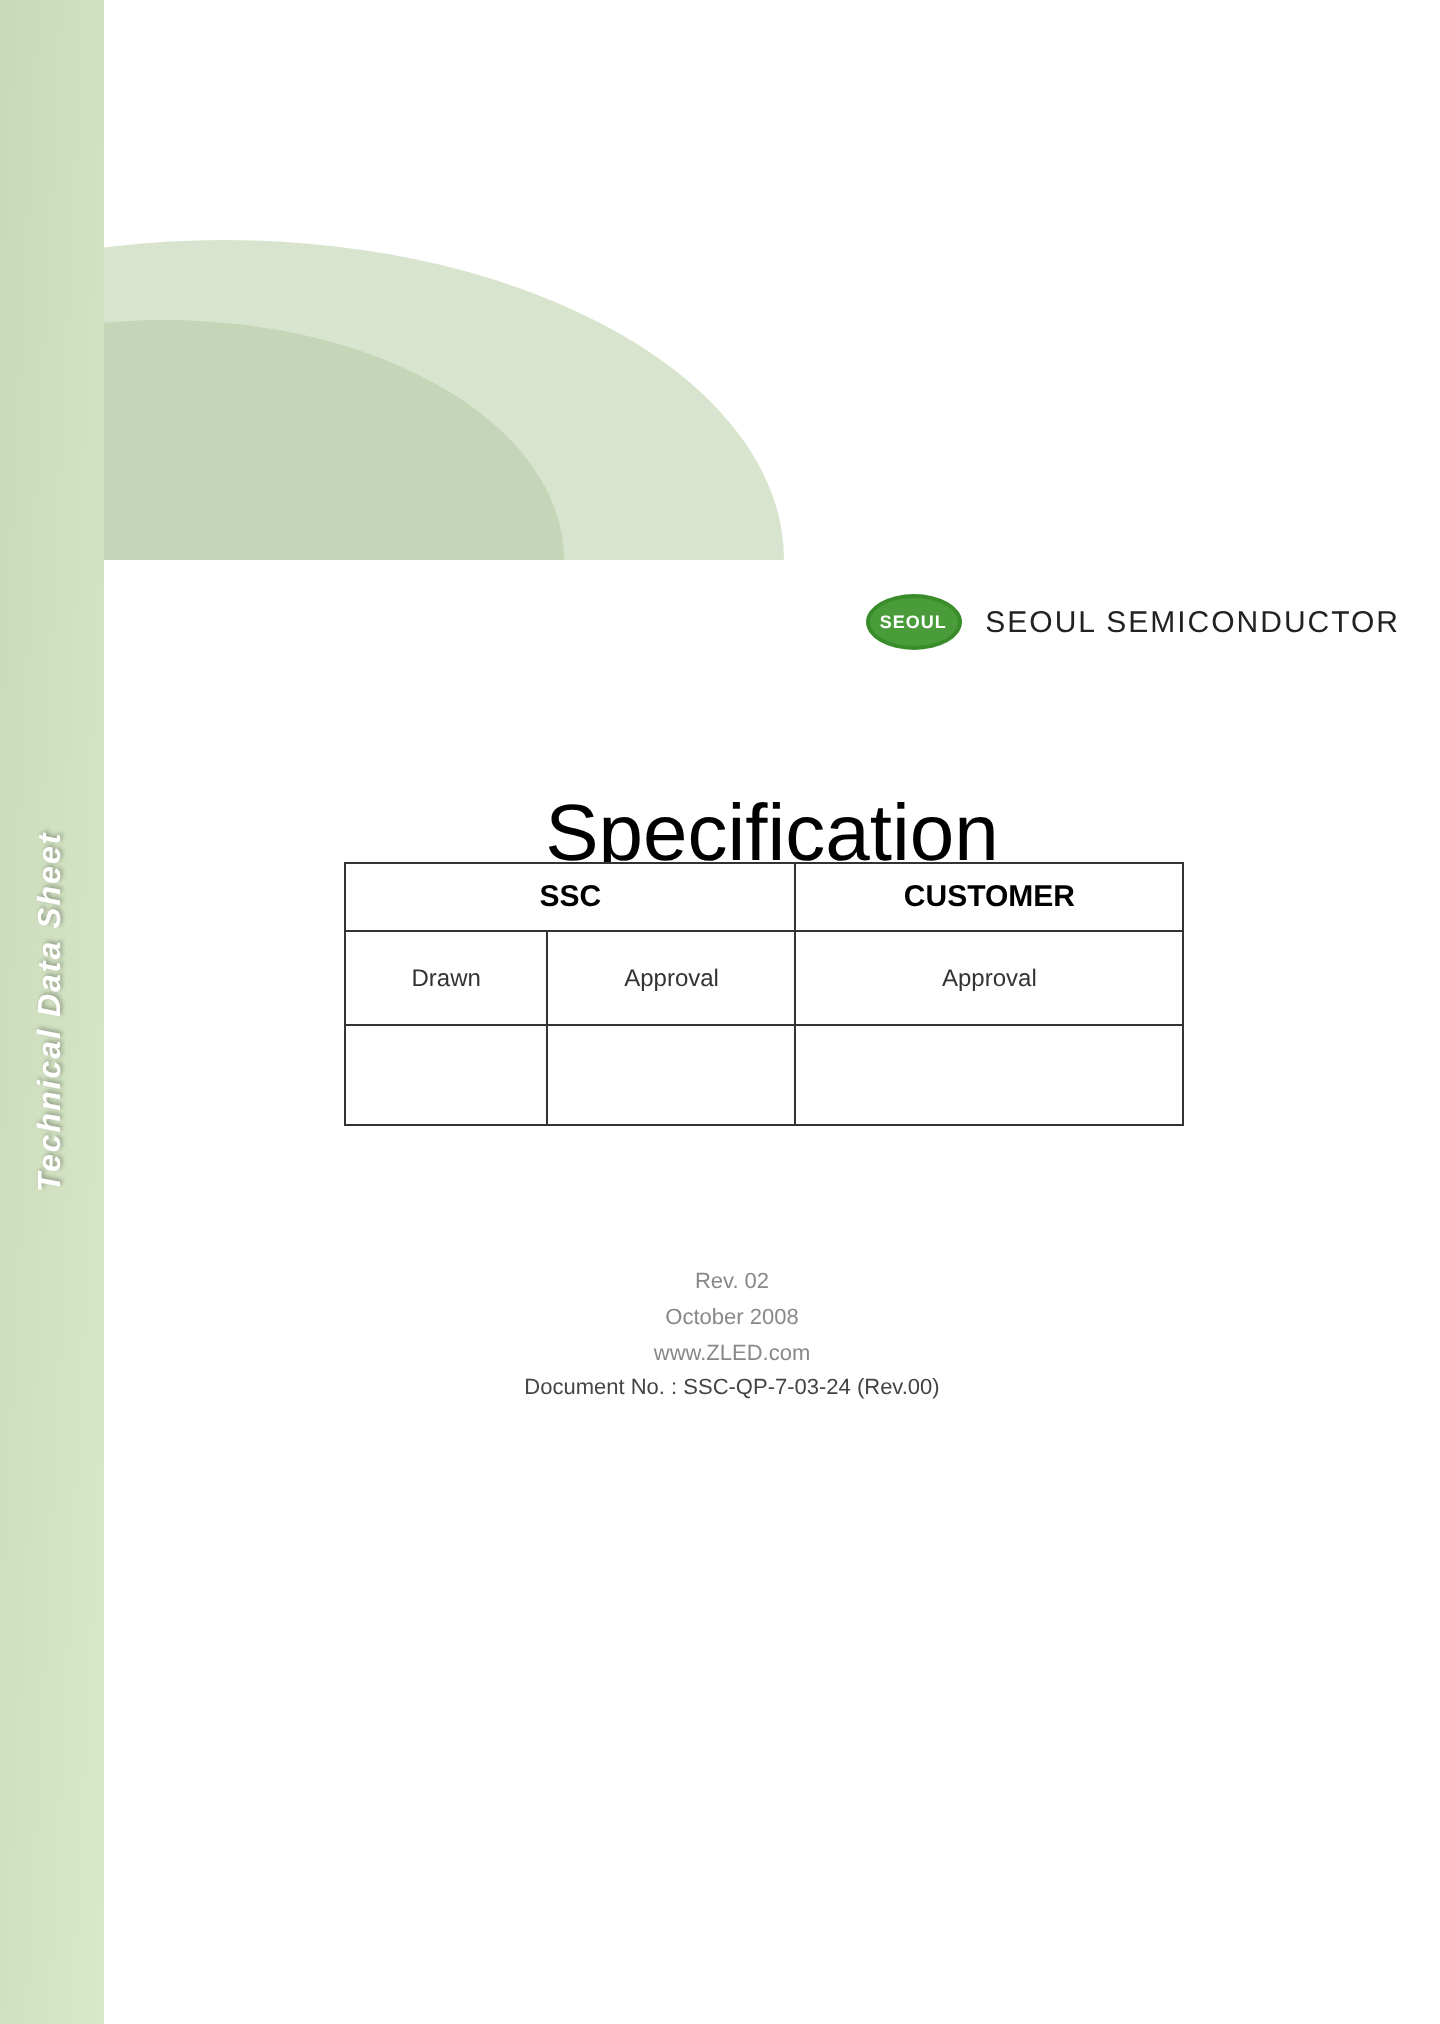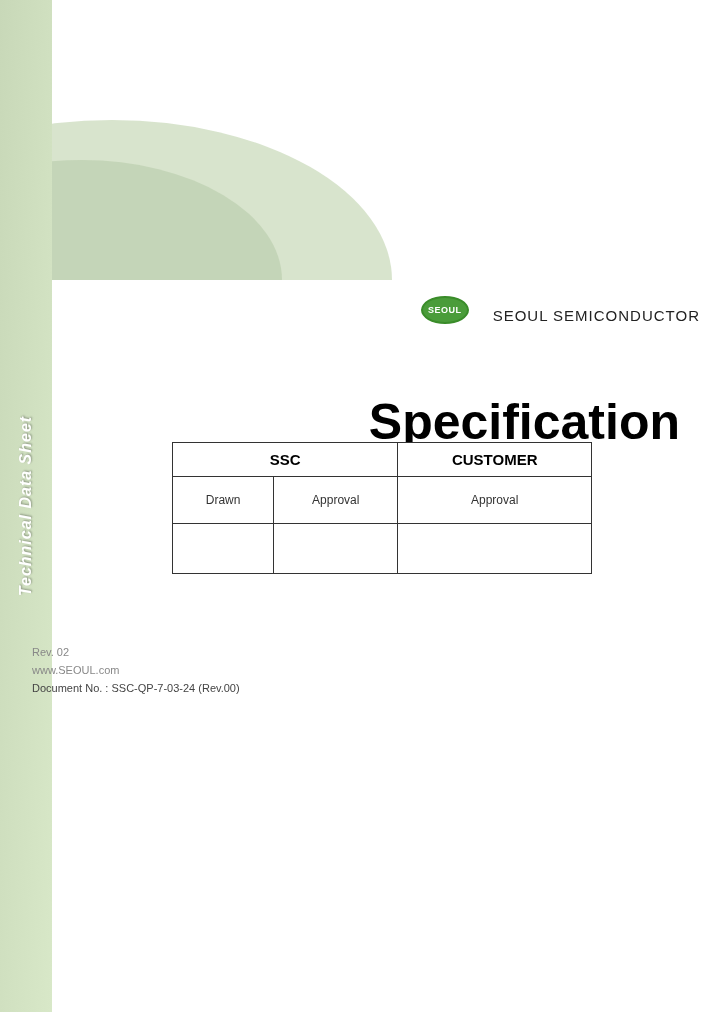--- a/index.html
+++ b/index.html
@@ -63,22 +63,22 @@
     .header {
       display: flex;
       align-items: center;
       justify-content: flex-end;
       padding: 12px 20px 8px 20px;
       border-bottom: none;
     }
 
     .logo-container {
       display: flex;
-      align-items: flex-end;
-      gap: 24px;
+      align-items: center;
+      gap: 12px;
     }
 
     .logo-oval {
       width: 48px;
       height: 28px;
       background: #4a9c3a;
       border-radius: 50%;
       display: flex;
       align-items: center;
       justify-content: center;
@@ -99,26 +99,25 @@
       letter-spacing: 1px;
     }
 
     
     .title-section {
       text-align: center;
       padding: 60px 40px 40px 40px;
     }
 
     .spec-title {
-      font-size: 50px;
-      font-weight: 700;
+      font-size: 40px;
+      font-weight: 400;
       color: #000;
       line-height: 1.2;
       display: block;
-      text-align: right;
     }
 
     .spec-model {
       font-size: 42px;
       font-weight: 900;
       color: #000;
       line-height: 1.2;
       display: block;
     }
 
@@ -160,21 +159,21 @@
     .approval-table .content-row td {
       height: 50px;
       vertical-align: top;
     }
 
     
     .footer-info {
       position: absolute;
       bottom: 30px;
       right: 20px;
-      text-align: left;
+      text-align: center;
     }
 
     .footer-info p {
       font-size: 11px;
       color: #666;
       line-height: 1.6;
     }
 
     .footer-info .rev {
       color: #888;
@@ -256,17 +255,18 @@
           <td></td>
           <td></td>
         </tr>
       </tbody>
     </table>
   </div>
 
   
   <div class="footer-info">
     <p class="rev">Rev. 02</p>
-    <p class="rev">www.SEOUL.com</p>
+    <p class="rev">October  2008</p>
+    <p class="rev">www.ZLED.com</p>
     <p class="doc-no">Document No. : SSC-QP-7-03-24 (Rev.00)</p>
   </div>
 
 </div>
 
 </body></html>

